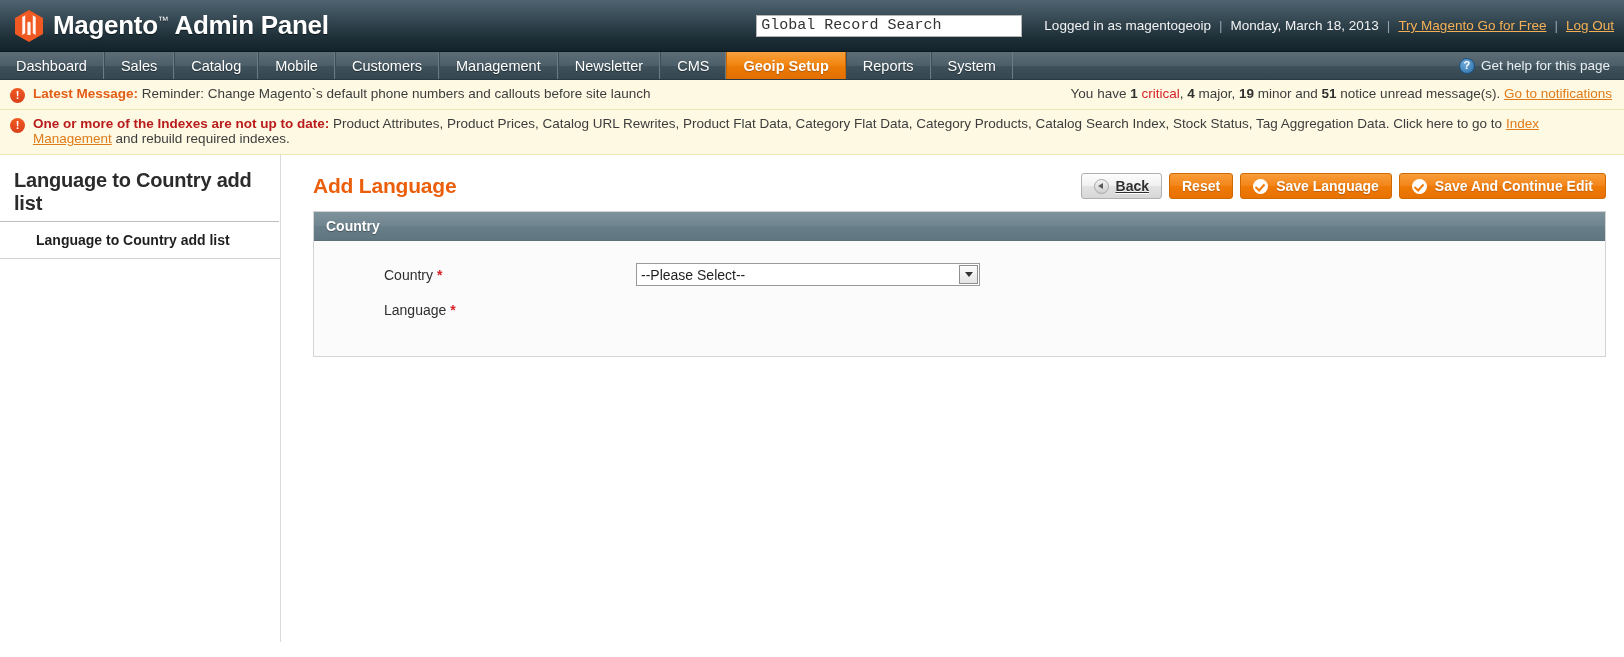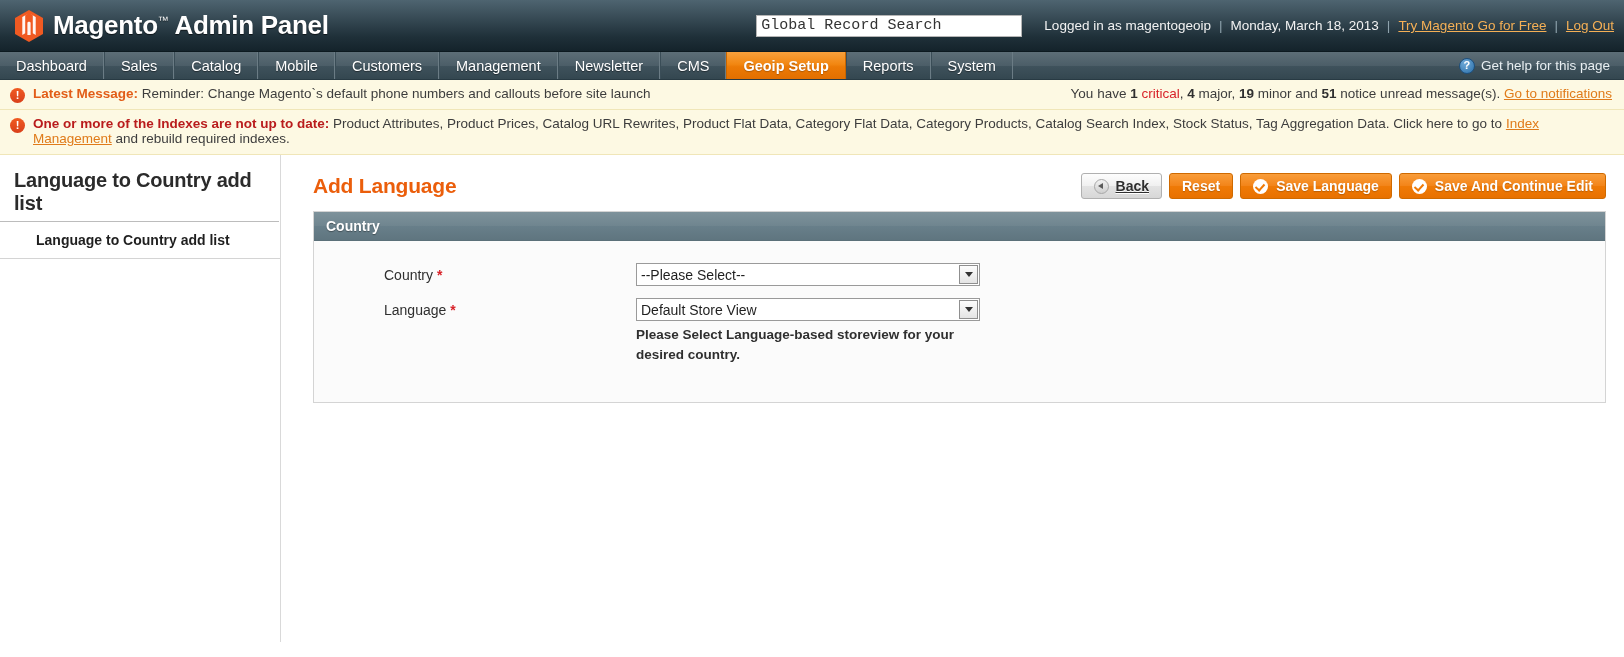--- a/index.html
+++ b/index.html
@@ -463,26 +463,19 @@
               <span class="arrowbox"></span>
             </div>
           </div>
         </div>
 
         <div class="field-row">
           <div class="field-label">
             <span>Language</span>
             <span class="req">*</span>
           </div>
-          <div class="field-ctl">
-            <div class="sel">
-              <span>Default Store View</span>
-              <span class="arrowbox"></span>
-            </div>
-            <div class="field-note">Please Select Language-based storeview for your desired country.</div>
-          </div>
         </div>
 
       </div>
     </div>
 
   </div>
 </div>
 
 </body></html>

